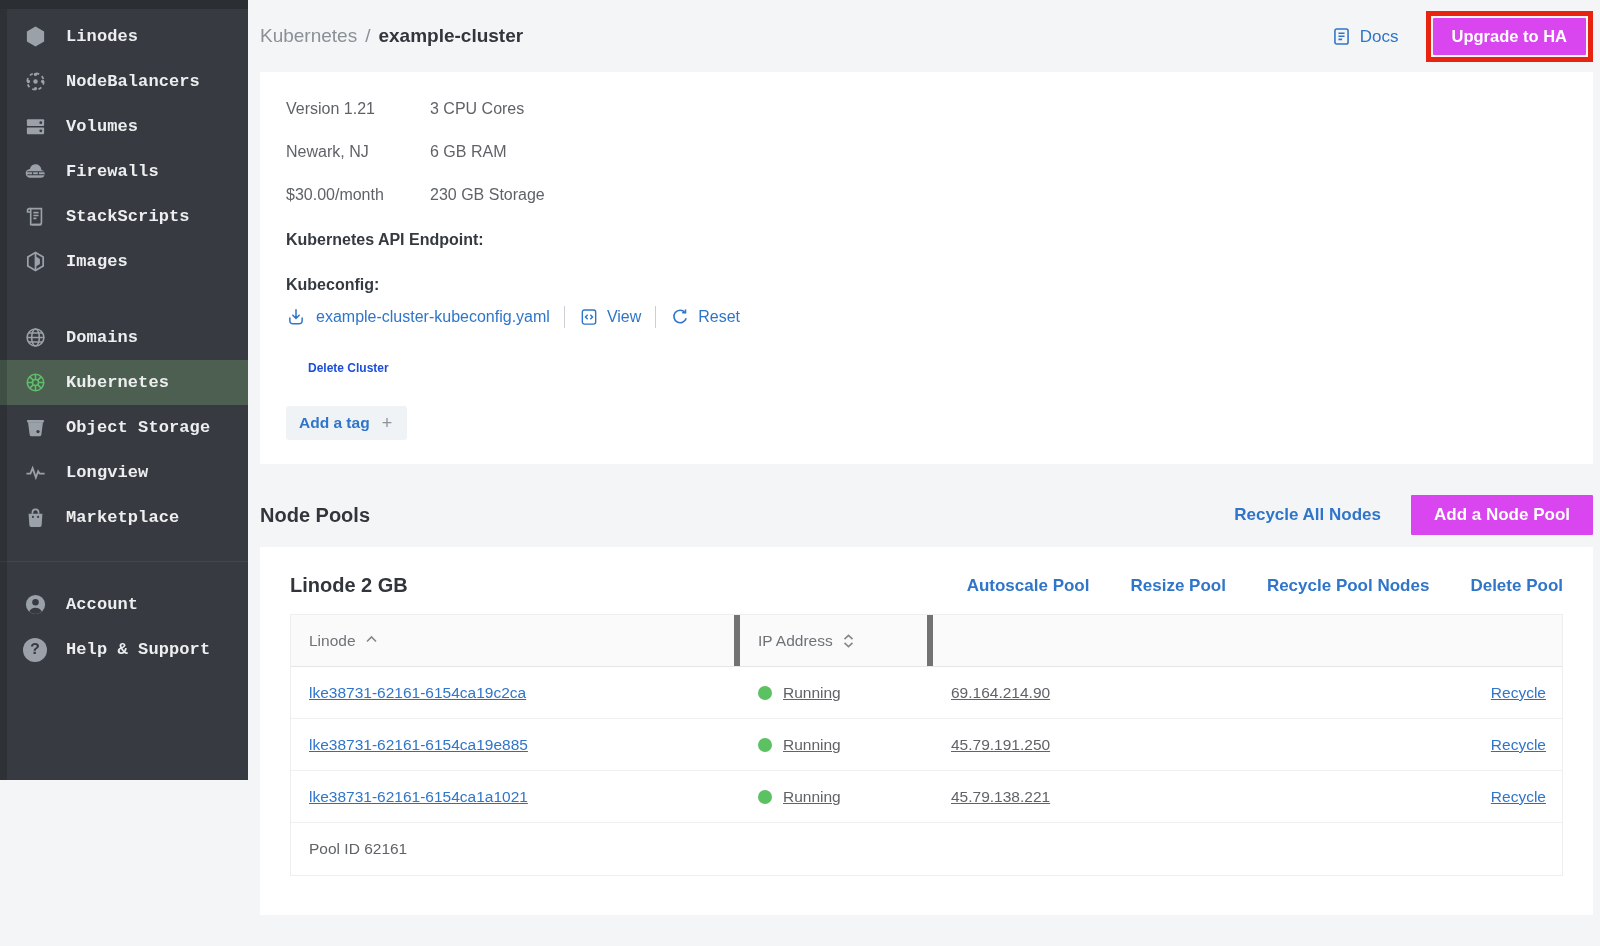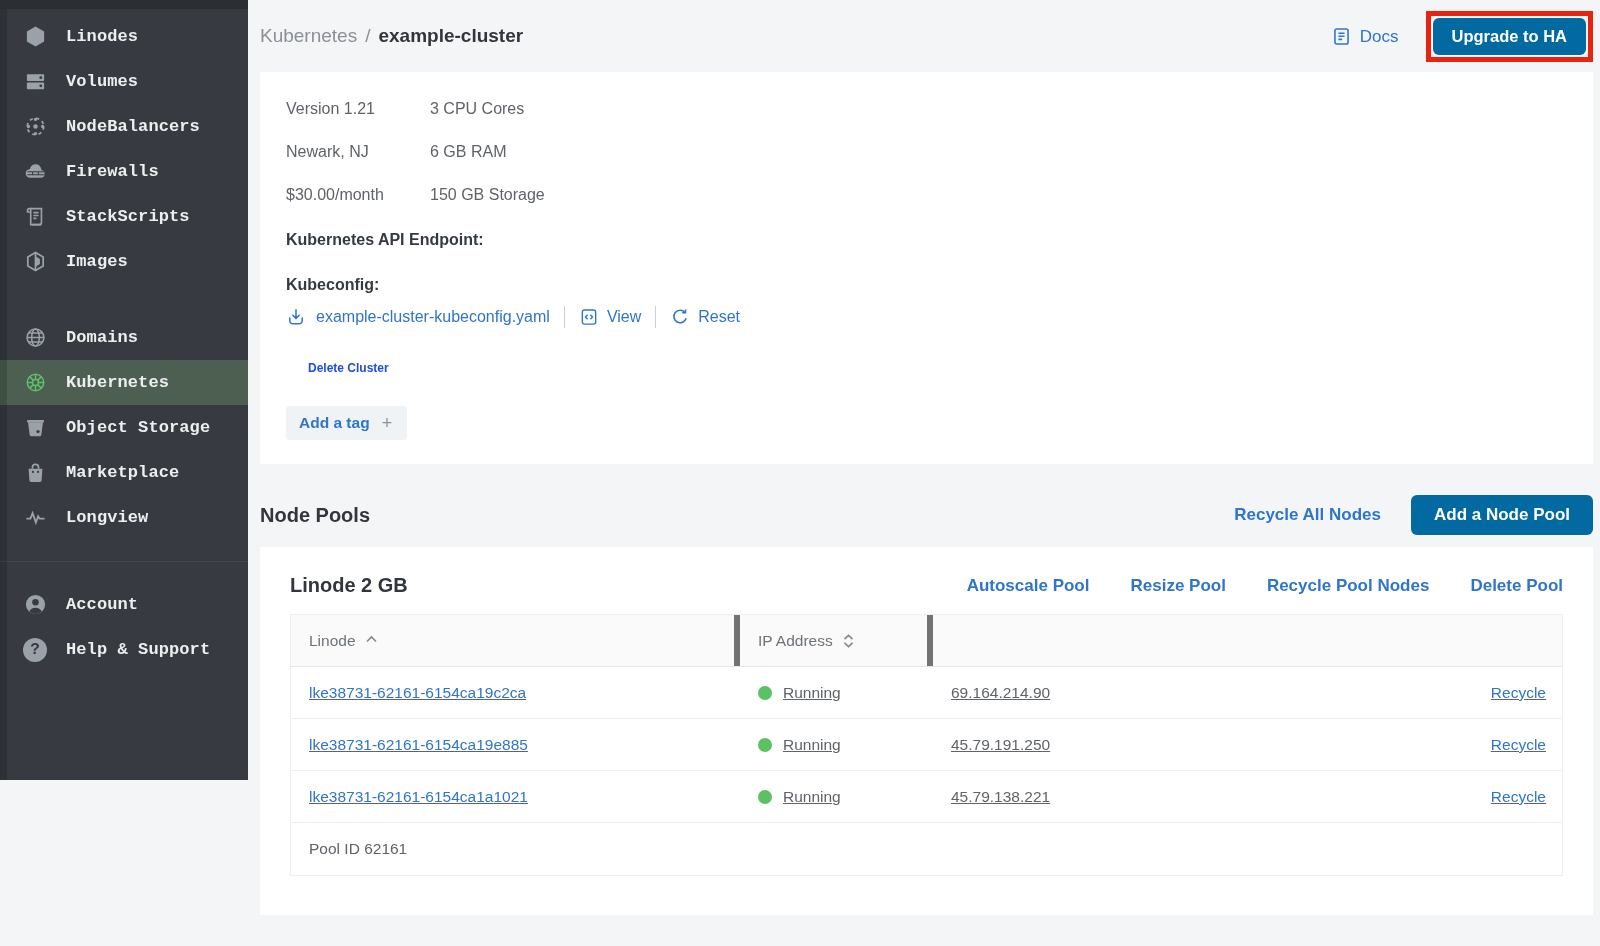--- a/index.html
+++ b/index.html
@@ -42,22 +42,22 @@
   }
   .breadcrumb { font-size:19px; display:flex; align-items:baseline; gap:8px; }
   .crumb-link { color:#8A9096; cursor:pointer; }
   .crumb-sep { color:#8A9096; }
   .crumb-current { color:#32363C; font-weight:700; }
   .header-actions { display:flex; align-items:center; }
   .docs-link { display:flex; align-items:flex-end; gap:8px; color:#2F75C9; font-size:17px; cursor:pointer; margin-right:27px; }
   .docs-link svg { width:21px; height:21px; }
   .annotation-box { border:5px solid #E8230F; padding:2px; }
   .btn-primary {
-    background:#0369a1; color:#FFFFFF; border:none; cursor:pointer;
-    font-family:inherit; font-weight:700; border-radius:6px;
+    background:#d946ef; color:#FFFFFF; border:none; cursor:pointer;
+    font-family:inherit; font-weight:700; border-radius:1px;
   }
   .btn-upgrade { font-size:16.5px; padding:9px 19px; }
   
   .card { background:#FFFFFF; }
   .summary-card { padding:25px 26px 24px 26px; }
   .spec-grid { display:grid; grid-template-columns:144px auto; row-gap:20px; font-size:16px; }
   .spec-cell { line-height:23px; color:#5F6368; }
   .section-label { font-weight:700; color:#343A40; font-size:16px; margin-top:22px; line-height:23px; }
   .endpoint-url { font-size:16px; color:#5F6368; margin-top:6px; line-height:23px; }
   .kubeconfig-row { display:flex; align-items:center; margin-top:9px; height:24px; }
@@ -113,47 +113,47 @@
       <span class="nav-icon">
         <svg viewBox="0 0 24 24" fill="currentColor">
             <path d="M12 1.5 21 6.8v10.4L12 22.5 3 17.2V6.8z"></path>
           </svg>
       </span>
       <span class="nav-label">Linodes</span>
     </div>
 
     <div class="nav-item">
       <span class="nav-icon">
-        <svg viewBox="0 0 24 24" fill="currentColor">
-            <rect x="3" y="4.5" width="18" height="7" rx="1"></rect>
-            <rect x="3" y="13" width="18" height="7" rx="1"></rect>
-            <circle cx="17.5" cy="8" r="1.5" fill="#373B41"></circle>
-            <circle cx="17.5" cy="16.5" r="1.5" fill="#373B41"></circle>
-          </svg>
-      </span>
-      <span class="nav-label">Volumes</span>
-    </div>
-
-    <div class="nav-item">
-      <span class="nav-icon">
         <svg viewBox="0 0 24 24" fill="none" stroke="currentColor" stroke-width="1.8">
             <circle cx="12" cy="12" r="8.6" stroke-dasharray="3.4 3.4"></circle>
             <circle cx="12" cy="12" r="2.3" fill="currentColor" stroke="none"></circle>
             <circle cx="12" cy="4.6" r="1.7" fill="currentColor" stroke="none"></circle>
             <circle cx="19.4" cy="12" r="1.7" fill="currentColor" stroke="none"></circle>
             <circle cx="12" cy="19.4" r="1.7" fill="currentColor" stroke="none"></circle>
             <circle cx="4.6" cy="12" r="1.7" fill="currentColor" stroke="none"></circle>
           </svg>
       </span>
       <span class="nav-label">NodeBalancers</span>
     </div>
 
     <div class="nav-item">
       <span class="nav-icon">
         <svg viewBox="0 0 24 24" fill="currentColor">
+            <rect x="3" y="4.5" width="18" height="7" rx="1"></rect>
+            <rect x="3" y="13" width="18" height="7" rx="1"></rect>
+            <circle cx="17.5" cy="8" r="1.5" fill="#373B41"></circle>
+            <circle cx="17.5" cy="16.5" r="1.5" fill="#373B41"></circle>
+          </svg>
+      </span>
+      <span class="nav-label">Volumes</span>
+    </div>
+
+    <div class="nav-item">
+      <span class="nav-icon">
+        <svg viewBox="0 0 24 24" fill="currentColor">
             <path d="M6.5 18.5h11a4 4 0 0 0 .6-7.95A6 6 0 0 0 6.2 9.3a4.6 4.6 0 0 0 .3 9.2z"></path>
             <path d="M3.5 12.3h17.5M3.5 15.4h17.5M9 12.3v3.1M15 12.3v3.1" stroke="#373B41" stroke-width="1.1" fill="none"></path>
           </svg>
       </span>
       <span class="nav-label">Firewalls</span>
     </div>
 
     <div class="nav-item">
       <span class="nav-icon">
         <svg viewBox="0 0 24 24" fill="none" stroke="currentColor" stroke-width="1.7">
@@ -206,37 +206,37 @@
             <path d="M4.2 6.5h15.6l-1.7 13a2 2 0 0 1-2 1.7H7.9a2 2 0 0 1-2-1.7z"></path>
             <rect x="3.2" y="4.2" width="17.6" height="2.5" rx="0.7"></rect>
             <circle cx="14.6" cy="16.3" r="1.7" fill="#373B41"></circle>
           </svg>
       </span>
       <span class="nav-label">Object Storage</span>
     </div>
 
     <div class="nav-item">
       <span class="nav-icon">
+        <svg viewBox="0 0 24 24" fill="none" stroke="currentColor" stroke-width="1.9">
+            <path d="M2.5 13.2h4.2L9 7.5l3.4 9.8 2.4-6.6 1.6 2.5h5.1"></path>
+          </svg>
+      </span>
+      <span class="nav-label">Longview</span>
+    </div>
+
+    <div class="nav-item">
+      <span class="nav-icon">
         <svg viewBox="0 0 24 24" fill="currentColor">
             <path d="M4.8 8.2h14.4l-.8 12a1.9 1.9 0 0 1-1.9 1.8H7.5a1.9 1.9 0 0 1-1.9-1.8z"></path>
             <path d="M8.8 8V6.8a3.2 3.2 0 0 1 6.4 0V8" fill="none" stroke="currentColor" stroke-width="1.8"></path>
             <circle cx="9.3" cy="11.4" r="1.1" fill="#373B41"></circle>
             <circle cx="14.7" cy="11.4" r="1.1" fill="#373B41"></circle>
           </svg>
       </span>
       <span class="nav-label">Marketplace</span>
-    </div>
-
-    <div class="nav-item">
-      <span class="nav-icon">
-        <svg viewBox="0 0 24 24" fill="none" stroke="currentColor" stroke-width="1.9">
-            <path d="M2.5 13.2h4.2L9 7.5l3.4 9.8 2.4-6.6 1.6 2.5h5.1"></path>
-          </svg>
-      </span>
-      <span class="nav-label">Longview</span>
     </div>
 
     <div class="nav-divider"></div>
 
     <div class="nav-item">
       <span class="nav-icon">
         <svg viewBox="0 0 24 24" fill="currentColor">
             <circle cx="12" cy="12" r="10"></circle>
             <circle cx="12" cy="9.6" r="3.4" fill="#373B41"></circle>
             <path d="M5.3 19.4a7.6 7.6 0 0 1 13.4 0A9.9 9.9 0 0 1 12 22a9.9 9.9 0 0 1-6.7-2.6z" fill="#373B41"></path>
@@ -281,21 +281,21 @@
     </div>
   </div>
 
   <section class="card summary-card">
     <div class="spec-grid">
       <div class="spec-cell">Version 1.21</div>
       <div class="spec-cell">3 CPU Cores</div>
       <div class="spec-cell">Newark, NJ</div>
       <div class="spec-cell">6 GB RAM</div>
       <div class="spec-cell">$30.00/month</div>
-      <div class="spec-cell">150 GB Storage</div>
+      <div class="spec-cell">230 GB Storage</div>
     </div>
 
     <div class="section-label">Kubernetes API Endpoint:</div>
 
     <div class="section-label">Kubeconfig:</div>
     <div class="kubeconfig-row">
       <span class="icon-blue">
         <svg viewBox="0 0 24 24" fill="none" stroke="currentColor" stroke-width="1.8" stroke-linecap="round">
             <path d="M12 3.2v10.2M8.2 9.8l3.8 3.8 3.8-3.8"></path>
             <path d="M4.6 13.2v3a4 4 0 0 0 4 4h6.8a4 4 0 0 0 4-4v-3"></path>

